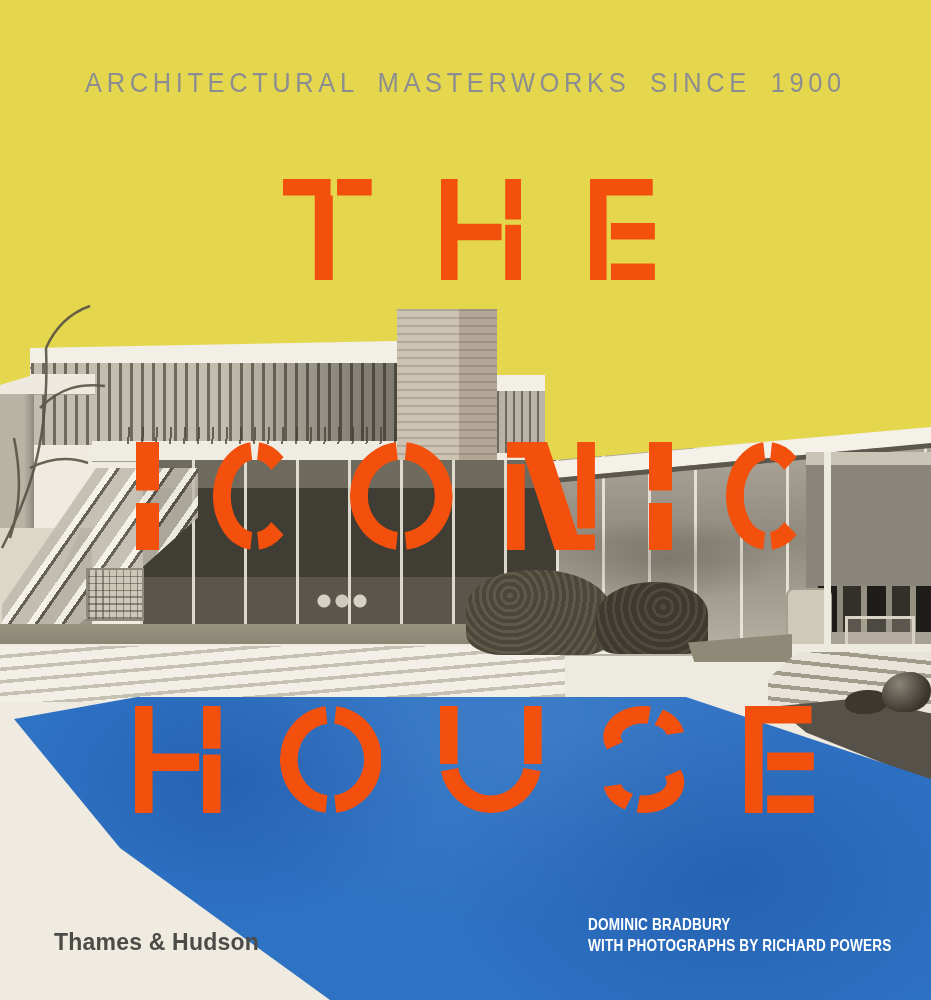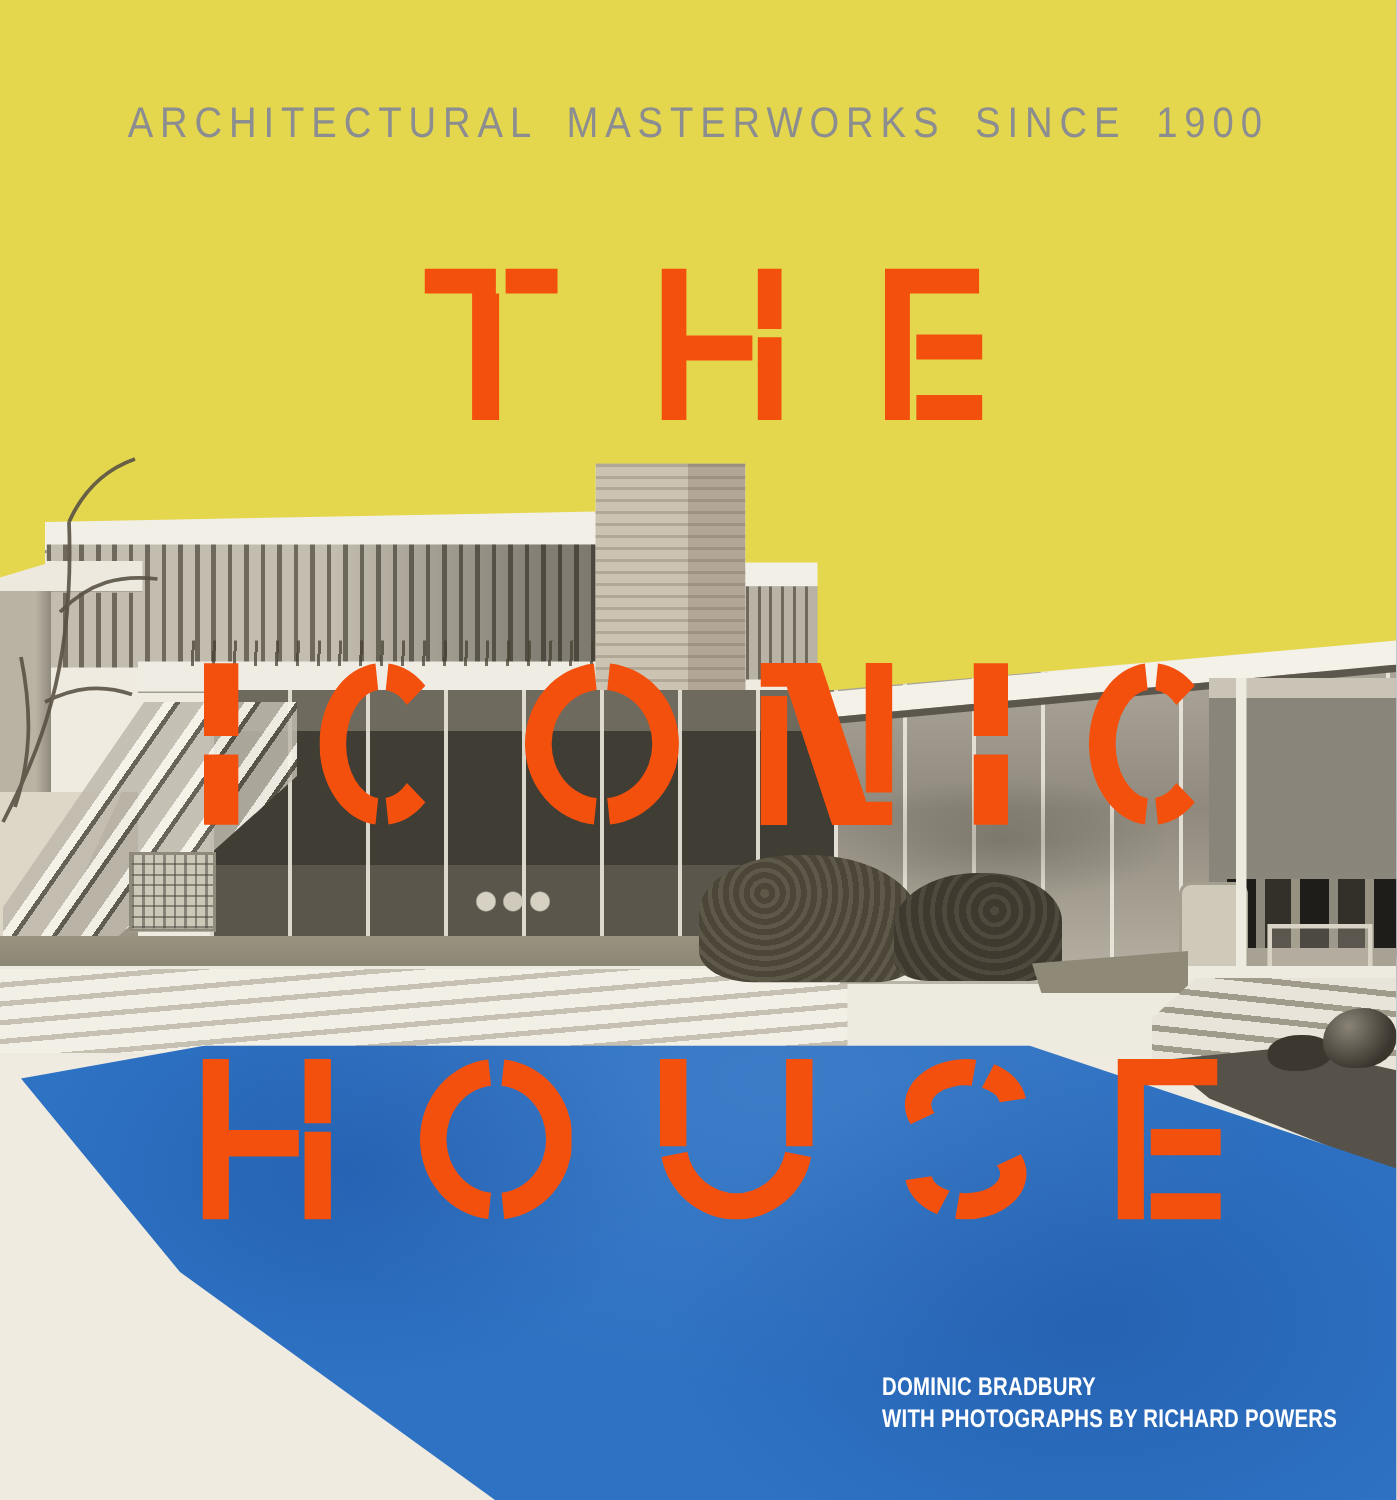--- a/index.html
+++ b/index.html
@@ -214,19 +214,20 @@
         <path fill="currentColor" d="M0 0h230v760h-230Z M1100 0h230v760h-230Z M12.2 853.8 A665 675 0 0 0 1317.8 853.8 L1092.0 809.9 A435 445 0 0 1 238.0 809.9 Z"></path>
       </svg>
       <svg width="85.6" height="107" viewBox="0 0 1120 1400">
         <path fill="currentColor" d="M652.0 6.1 A530 400 0 0 0 79.7 569.0 L288.1 471.8 A300 170 0 0 1 612.1 232.6 Z M1084.8 344.3 A530 400 0 0 0 808.8 46.8 L700.8 249.9 A300 170 0 0 1 857.1 376.3 Z M468.0 1393.9 A530 400 0 0 0 1040.3 831.0 L831.9 928.2 A300 170 0 0 1 507.9 1167.4 Z M35.2 1055.7 A530 400 0 0 0 311.2 1353.2 L419.2 1150.1 A300 170 0 0 1 262.9 1023.7 Z"></path>
       </svg>
       <svg width="68.8" height="107" viewBox="0 0 900 1400">
         <path fill="currentColor" d="M0 0h230v1400h-230Z M0 0h870v230h-870Z M290 610h610v230h-610Z M290 1170h610v230h-610Z"></path>
       </svg>
     </div>
 
+  <div class="abs type publisher">Thames &amp; Hudson</div>
 
   <div class="abs type credits">
     <div>DOMINIC BRADBURY</div>
     <div>WITH PHOTOGRAPHS BY RICHARD POWERS</div>
   </div>
 
 </div>
 
 </body></html>

